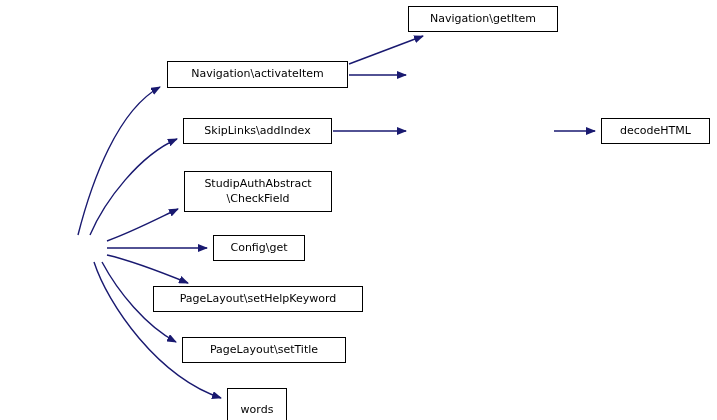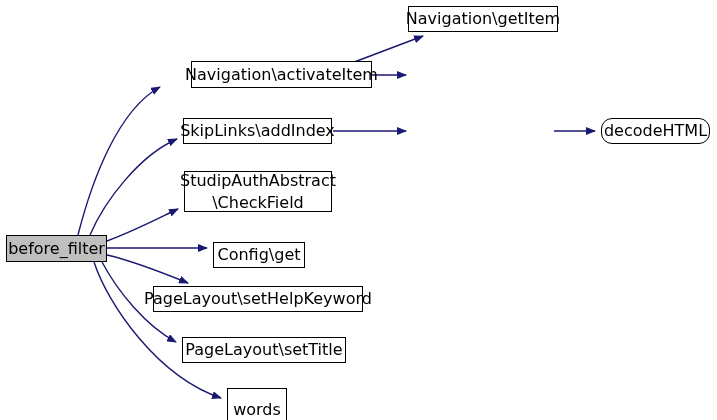--- a/index.html
+++ b/index.html
@@ -19,21 +19,21 @@
     overflow:hidden;
   }
   .edges{position:absolute;left:0;top:0;width:717px;height:420px;}
   .edge{fill:none;stroke:var(--edge-color,#191970);stroke-width:1.4px;}
   .node{
     position:absolute;
     box-sizing:border-box;
     border:1px solid var(--node-border);
     background:var(--node-fill);
     color:var(--text-color);
-    font-size:16px;
+    font-size:11px;
     line-height:1.35;
     display:flex;
     align-items:center;
     justify-content:center;
     text-align:center;
     white-space:pre-line;
   }
   .node.root{background:var(--root-fill);}
 </style>
 </head>
@@ -53,36 +53,35 @@
     <path class="edge" d="M 107,248 L 207,248" marker-end="url(#arrow)"></path>
     <path class="edge" d="M 107,255 C 133,261 161,272 188,283" marker-end="url(#arrow)"></path>
     <path class="edge" d="M 102,262 C 118,292 146,326 176,342" marker-end="url(#arrow)"></path>
     <path class="edge" d="M 94,262 C 108,305 158,377 221,398" marker-end="url(#arrow)"></path>
     <path class="edge" d="M 349,64 L 423,36" marker-end="url(#arrow)"></path>
     <path class="edge" d="M 349,75 L 406,75" marker-end="url(#arrow)"></path>
     <path class="edge" d="M 333,131 L 406,131" marker-end="url(#arrow)"></path>
     <path class="edge" d="M 554,131 L 595,131" marker-end="url(#arrow)"></path>
   </svg>
 
-  <div class="node root" style="left:6px;top:235px;width:101px;height:27px;">before_filter</div>
 
-  <div class="node" style="left:167px;top:61px;width:181px;height:27px;margin-left:24px;">Navigation\activateItem</div>
+  <div class="node" style="left:167px;top:61px;width:181px;height:27px;">Navigation\activateItem</div>
 
   <div class="node" style="left:408px;top:6px;width:150px;height:26px;">Navigation\getItem</div>
 
 
   <div class="node" style="left:183px;top:118px;width:149px;height:26px;">SkipLinks\addIndex</div>
 
 
-  <div class="node" style="left:601px;top:118px;width:109px;height:26px;border-radius:11px;">decodeHTML</div>
+  <div class="node" style="left:601px;top:118px;width:109px;height:26px;">decodeHTML</div>
 
   <div class="node" style="left:184px;top:171px;width:148px;height:41px;">StudipAuthAbstract
 \CheckField</div>
 
-  <div class="node" style="left:213px;top:235px;width:92px;height:26px;margin-top:7px;">Config\get</div>
+  <div class="node" style="left:213px;top:235px;width:92px;height:26px;">Config\get</div>
 
   <div class="node" style="left:153px;top:286px;width:210px;height:26px;">PageLayout\setHelpKeyword</div>
 
   <div class="node" style="left:182px;top:337px;width:164px;height:26px;">PageLayout\setTitle</div>
 
   <div class="node" style="left:227px;top:388px;width:60px;height:44px;">words</div>
 
 </div>
 
 </body></html>

